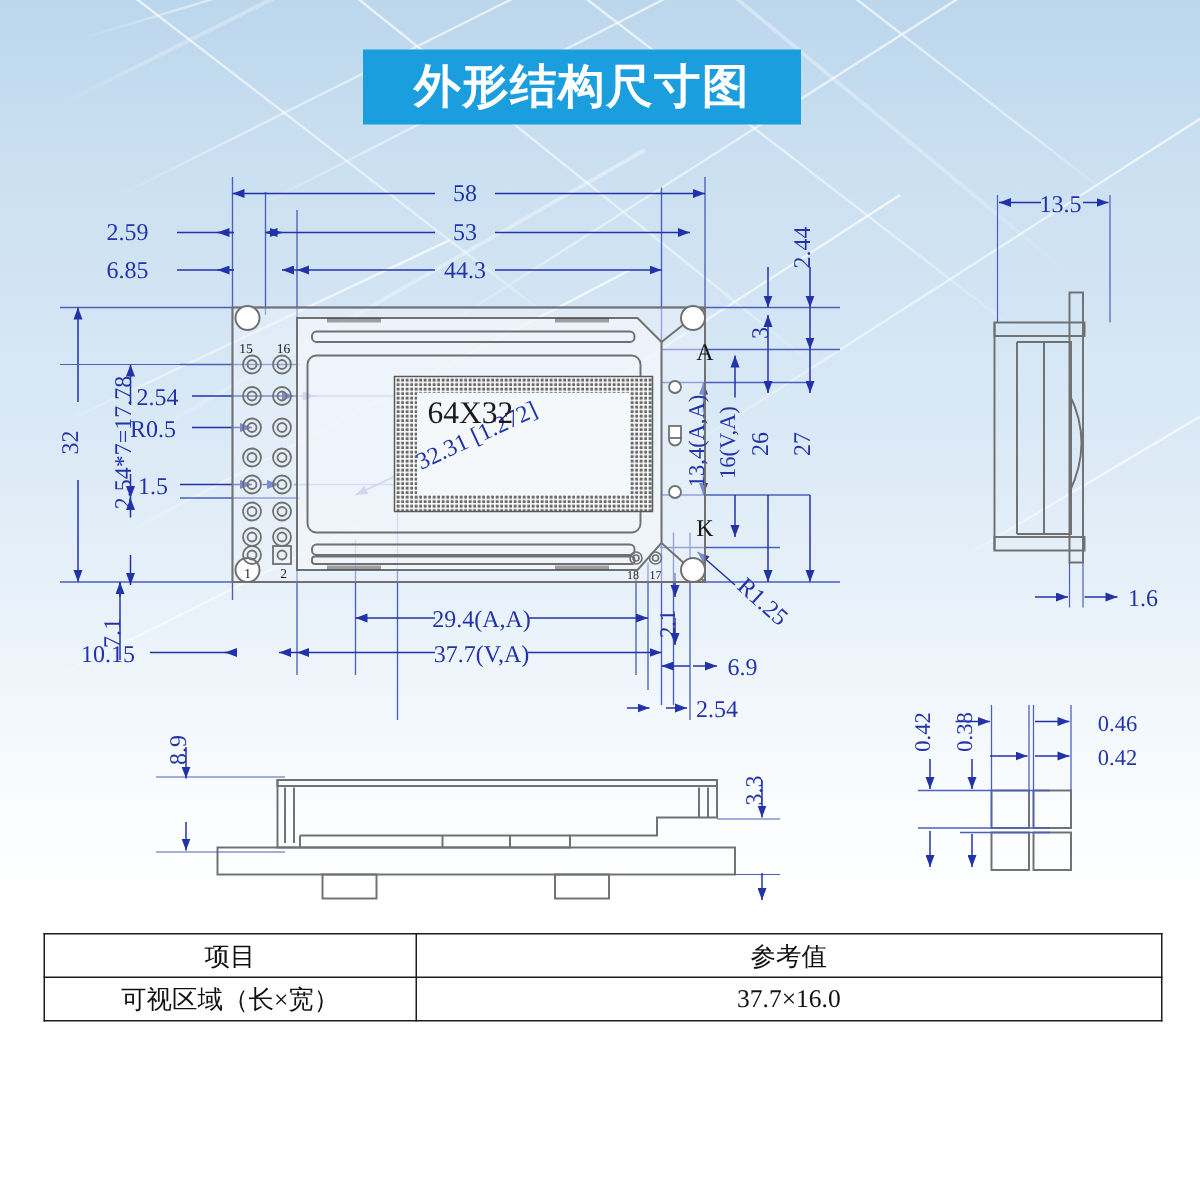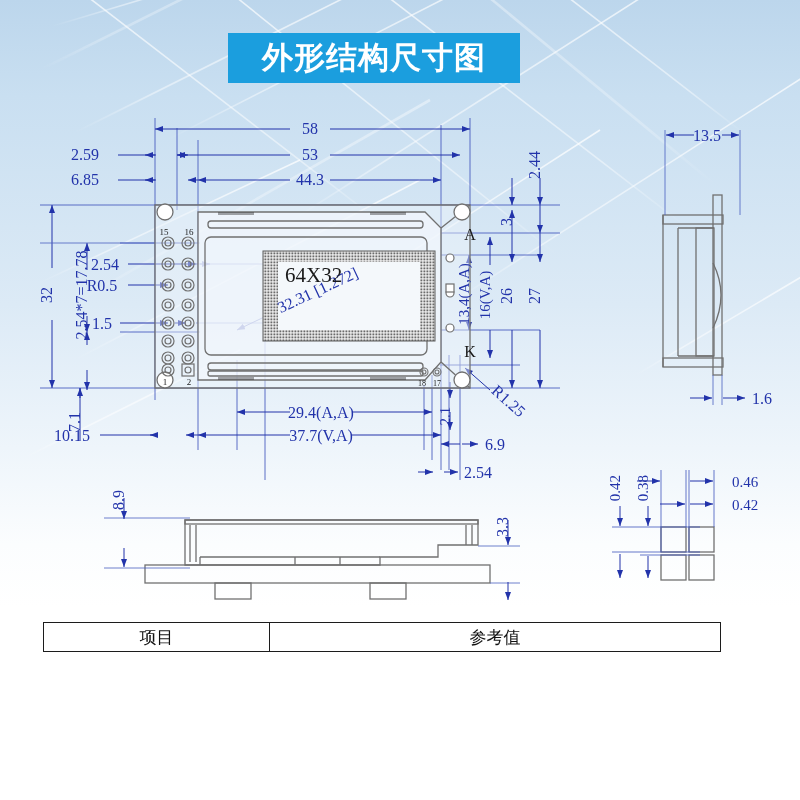--- a/index.html
+++ b/index.html
@@ -13,42 +13,42 @@
     position: relative;
     width: 800px; height: 800px;
     background: linear-gradient(to bottom, #bcd6ec 0%, #c9dff1 12%, #dceaf6 38%, #eef5fb 56%, #fbfdfe 68%, #ffffff 76%, #ffffff 100%);
     overflow: hidden;
   }
   #bg-lines { position: absolute; inset: 0; pointer-events: none; }
 
   
   #title-bar {
     position: absolute;
-    left: 228px; top: 33px;
+    left: 242px; top: 33px;
     width: 292px; height: 50px;
     background: #1b9ede;
     display: flex; align-items: center; justify-content: center;
   }
   #title-text {
     color: #ffffff;
     font-family: "Liberation Sans", "DejaVu Sans", sans-serif;
     font-weight: bold;
     font-size: 31px;
     letter-spacing: 1px;
     white-space: nowrap;
   }
 
   
   #drawing { position: absolute; left: 0; top: 0; width: 800px; height: 800px; }
 
   
   #spec-table {
     position: absolute;
-    left: 43px; top: 622px;
-    width: 678px;
+    left: 29px; top: 622px;
+    width: 746px;
     border-collapse: collapse;
     background: #ffffff;
   }
   #spec-table td {
     border: 1.3px solid #1c1c1c;
     text-align: center;
     font-size: 17px;
     color: #111111;
     height: 29px;
     padding: 1px 4px;
@@ -505,16 +505,20 @@
       <text x="470" y="357" font-size="16" text-anchor="middle">K</text>
     </g>
   </svg>
 
   <table id="spec-table">
     <tbody>
       <tr>
         <td class="label-col">项目</td>
         <td class="value-col">参考值</td>
       </tr>
+      <tr>
+        <td class="label-col">可视区域（长×宽）</td>
+        <td class="value-col">37.7×16.0</td>
+      </tr>
     </tbody>
   </table>
 
 </div>
 
 </body></html>

